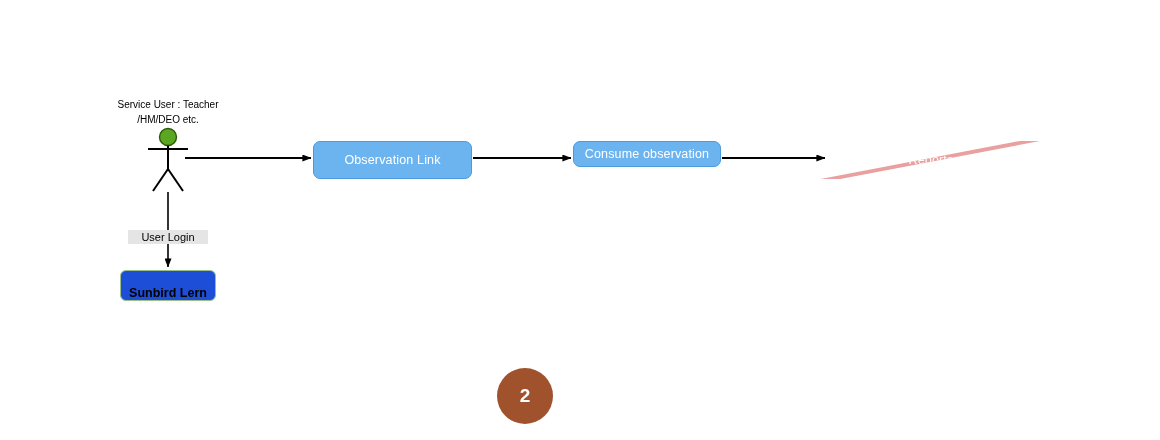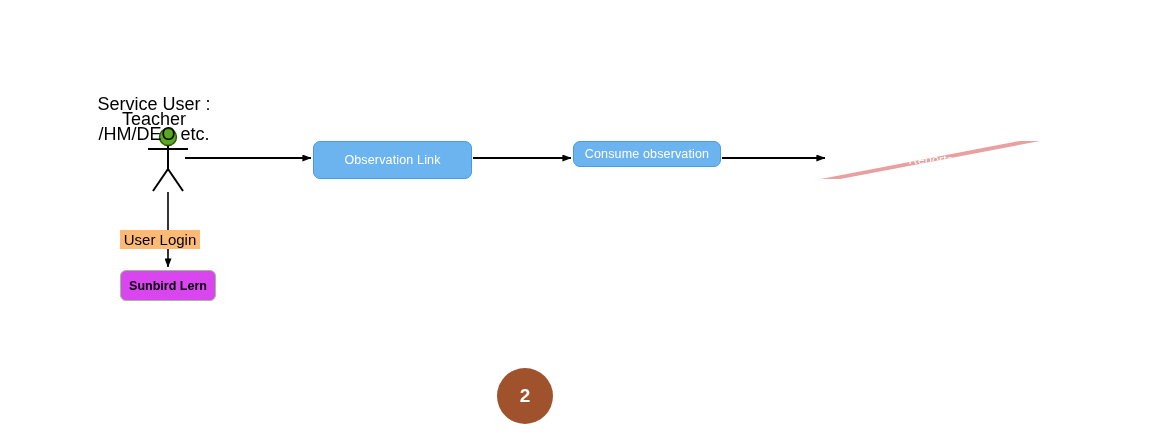--- a/index.html
+++ b/index.html
@@ -15,25 +15,25 @@
   }
   #canvas {
     position: relative;
     width: 1160px;
     height: 440px;
   }
   .abs { position: absolute; }
 
   
   #actor-label {
-    left: 74px;
+    left: 88px;
     top: 97px;
     width: 160px;
     text-align: center;
-    font-size: 18px;
+    font-size: 10px;
     color: #000000;
     line-height: 15px;
     white-space: pre-line;
   }
 
   
   #vector-layer {
     left: 0;
     top: 0;
     width: 1160px;
@@ -93,27 +93,27 @@
     border-radius: 6px;
     display: flex;
     align-items: center;
     justify-content: center;
     font-size: 12.5px;
     font-weight: bold;
   }
 
   
   #edge-label-user-login {
-    left: 120px;
+    left: 128px;
     top: 230px;
     width: 80px;
     text-align: center;
-    font-size: 15px;
+    font-size: 11px;
     color: #000000;
-    background: #fdba74;
+    background: #e5e5e5;
     padding: 1px 0;
   }
 
   
   #page-badge {
     left: 497px;
     top: 368px;
     width: 56px;
     height: 56px;
     border-radius: 50%;
@@ -164,21 +164,21 @@
   <div id="box-consume-observation" class="abs proc-box" style="background:#6cb4f0; border:1px solid #4a9ae0;">
     <span>Consume observation</span>
   </div>
 
   <div id="box-reports" class="abs" style="background:#e8a0a0;">
     <span id="box-reports-label">Reports</span>
   </div>
 
   <div id="edge-label-user-login" class="abs">User Login</div>
 
-  <div id="box-sunbird-lern" class="abs" style="background:#d946ef; border:1px solid #9cbf8c; color:#000000;">
+  <div id="box-sunbird-lern" class="abs" style="background:#1d4ed8; border:1px solid #9cbf8c; color:#000000;align-items:flex-end;">
     <span>Sunbird Lern</span>
   </div>
 
   <div id="page-badge" class="abs" style="background:#a0522d;">
     <span>2</span>
   </div>
 
 </div>
 
 </body></html>

